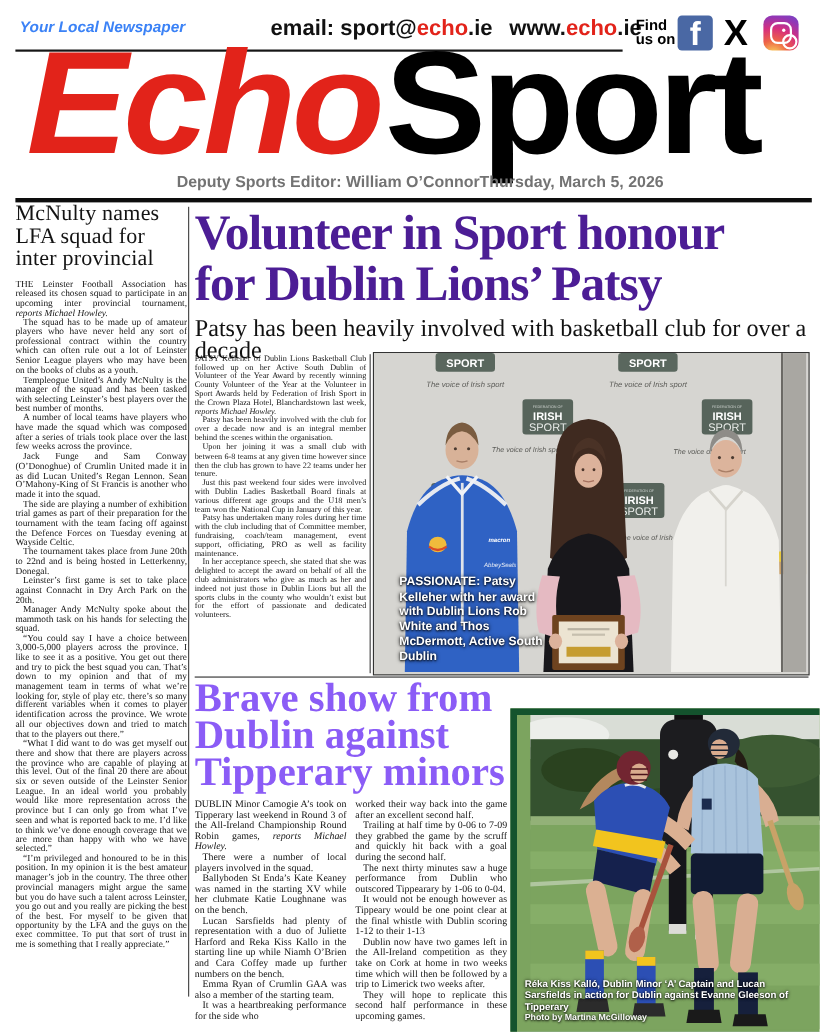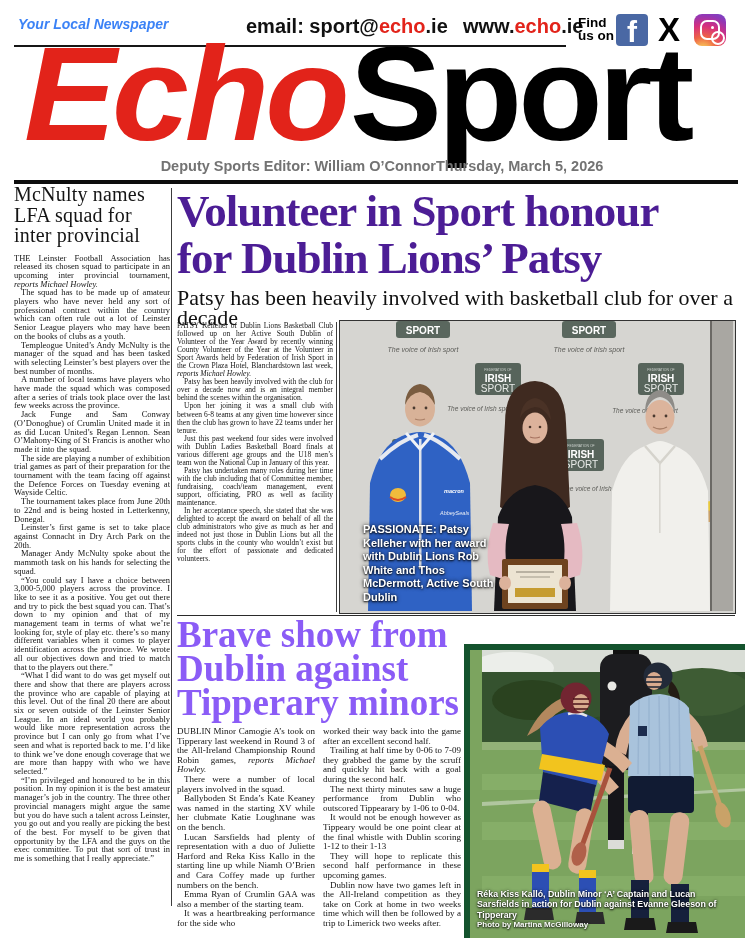--- a/index.html
+++ b/index.html
@@ -238,22 +238,22 @@
     <p class="ind">Ballyboden St Enda’s Kate Keaney was named in the starting XV while her clubmate Katie Loughnane was on the bench.</p>
     <p class="ind">Lucan Sarsfields had plenty of representation with a duo of Juliette Harford and Reka Kiss Kallo in the starting line up while Niamh O’Brien and Cara Coffey made up further numbers on the bench.</p>
     <p class="ind">Emma Ryan of Crumlin GAA was also a member of the starting team.</p>
     <p class="ind">It was a heartbreaking performance for the side who</p>
   </div>
   <div class="a2-col body">
     <p>worked their way back into the game after an excellent second half.</p>
     <p class="ind">Trailing at half time by 0-06 to 7-09 they grabbed the game by the scruff and quickly hit back with a goal during the second half.</p>
     <p class="ind">The next thirty minutes saw a huge performance from Dublin who outscored Tippearary by 1-06 to 0-04.</p>
     <p class="ind">It would not be enough however as Tippeary would be one point clear at the final whistle with Dublin scoring 1-12 to their 1-13</p>
+    <p class="ind">Dublin now have two games left in the All-Ireland competition as they take on Cork at home in two weeks time which will then be followed by a trip to Limerick two weeks after.</p>
     <p class="ind">They will hope to replicate this second half performance in these upcoming games.</p>
-    <p class="ind">Dublin now have two games left in the All-Ireland competition as they take on Cork at home in two weeks time which will then be followed by a trip to Limerick two weeks after.</p>
   </div>
 </div>
 
 <div class="abs photo2">
   <svg width="268" height="286" viewBox="0 0 268 286">
     <rect x="0" y="0" width="268" height="40" fill="#d9ddd6"></rect>
     <ellipse cx="30" cy="18" rx="42" ry="16" fill="#eceeea"></ellipse>
     <rect x="0" y="22" width="268" height="74" fill="#35522f"></rect>
     <ellipse cx="50" cy="50" rx="40" ry="20" fill="#2a421f"></ellipse>
     <ellipse cx="220" cy="42" rx="50" ry="24" fill="#3e5c34"></ellipse>

